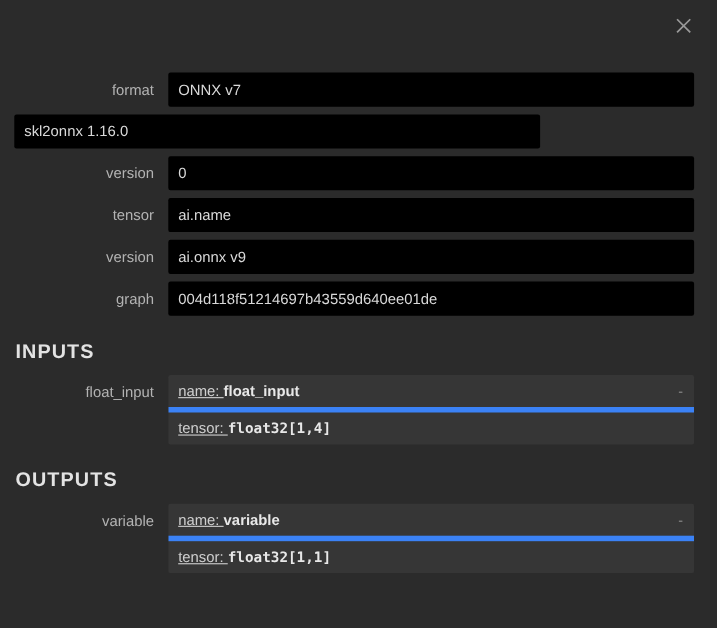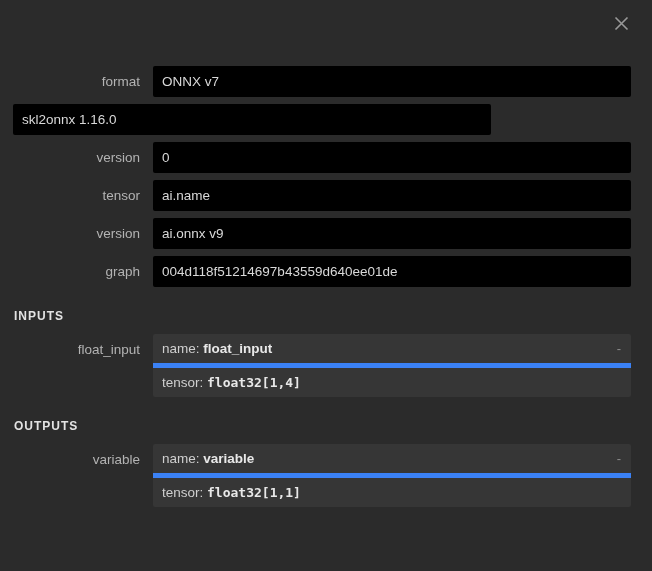--- a/index.html
+++ b/index.html
@@ -72,21 +72,21 @@
     padding: 0 9px;
     box-sizing: border-box;
     font-size: 13.5px;
     color: #d9d9d9;
     white-space: nowrap;
     overflow: hidden;
   }
 
   
   .section-header {
-    font-size: 12px;
+    font-size: 18px;
     font-weight: bold;
     letter-spacing: 1px;
     color: #e3e3e3;
     margin: 22px 0 11px 14px;
   }
 
   
   .arg-card {
     background: #363636;
     border-radius: 2px;
@@ -97,21 +97,21 @@
     height: 29px;
     line-height: 29px;
     padding: 0 9px;
     font-size: 13.5px;
     color: #cfcfcf;
     white-space: nowrap;
   }
   .arg-line + .arg-line {
     border-top: 5px solid #3b82f6;
   }
-  .arg-key { color: #cfcfcf; }
+  .arg-key { color: #cfcfcf; text-decoration: underline; }
   .arg-name-value {
     font-weight: bold;
     color: #e8e8e8;
   }
   .arg-tensor-value {
     font-family: "DejaVu Sans Mono", "Liberation Mono", monospace;
     font-weight: bold;
     font-size: 13px;
     color: #e8e8e8;
   }

